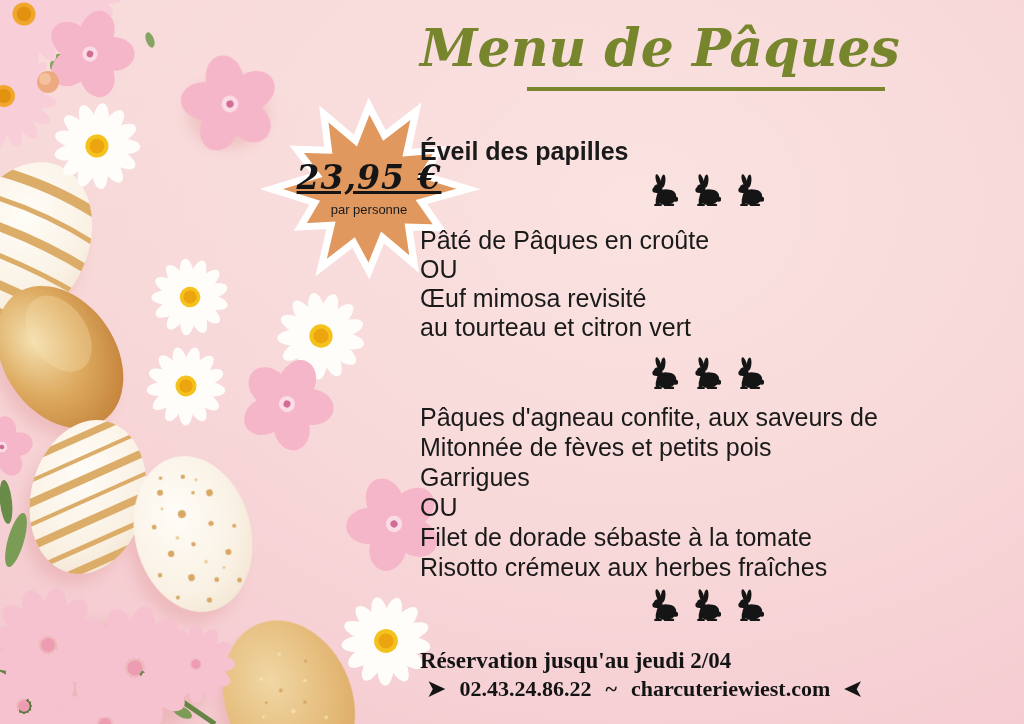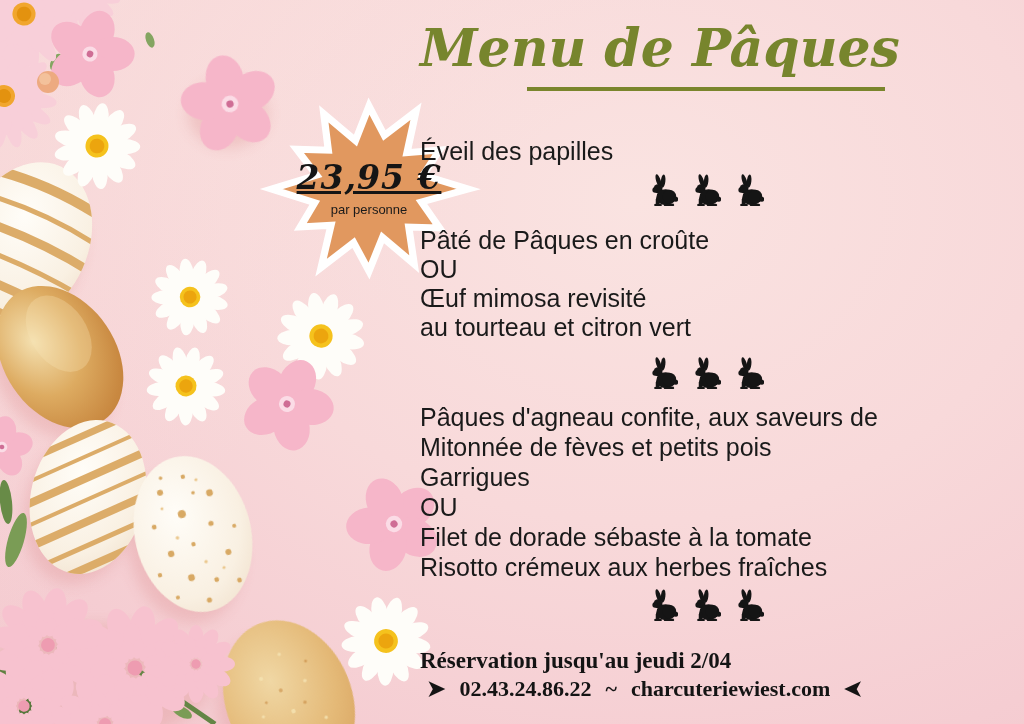--- a/index.html
+++ b/index.html
@@ -14,21 +14,21 @@
 
   
   .col{position:absolute;left:420px;top:0;width:572px;height:724px;}
   .col > *{position:absolute;left:0;width:100%;text-align:left;}
   h1.title{
     margin:0;top:18px;
     font-family:"DejaVu Serif", serif;font-style:italic;font-weight:700;
     font-size:52px;line-height:60px;color:#77852d;white-space:nowrap;
   }
   .rule{top:87px;left:107px;width:358px;height:4px;background:#7a852c;}
-  .intro{top:137px;font-size:25px;color:#1a1a1a;}
+  .intro{top:137px;font-size:25px;color:#1a1a1a;font-weight:bold;}
   .block{color:#1a1a1a;font-size:25px;}
   #entree-block{top:226px;line-height:29px;}
   #plats-block{top:402px;line-height:30px;}
   .rab{display:flex;justify-content:center;gap:14px;}
   #rab1{top:174px;} #rab2{top:357px;} #rab3{top:589px;}
   .rab svg{width:29px;height:32px;}
   .resa{top:648px;font-family:"Liberation Serif", serif;font-weight:700;font-size:23px;color:#141414;}
   .contact{top:676px;font-family:"Liberation Serif", serif;font-weight:700;font-size:22px;color:#141414;white-space:nowrap;}
   .contact span{margin:0 7px;}
   .contact .flip{display:inline-block;transform:scaleX(-1);}

